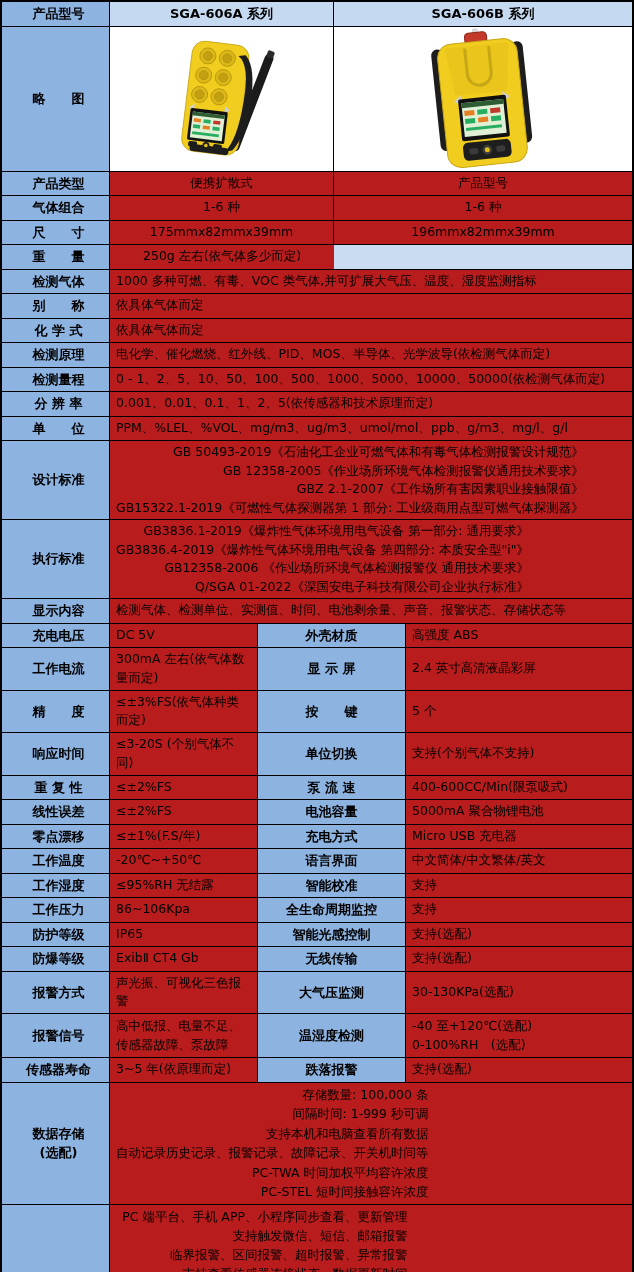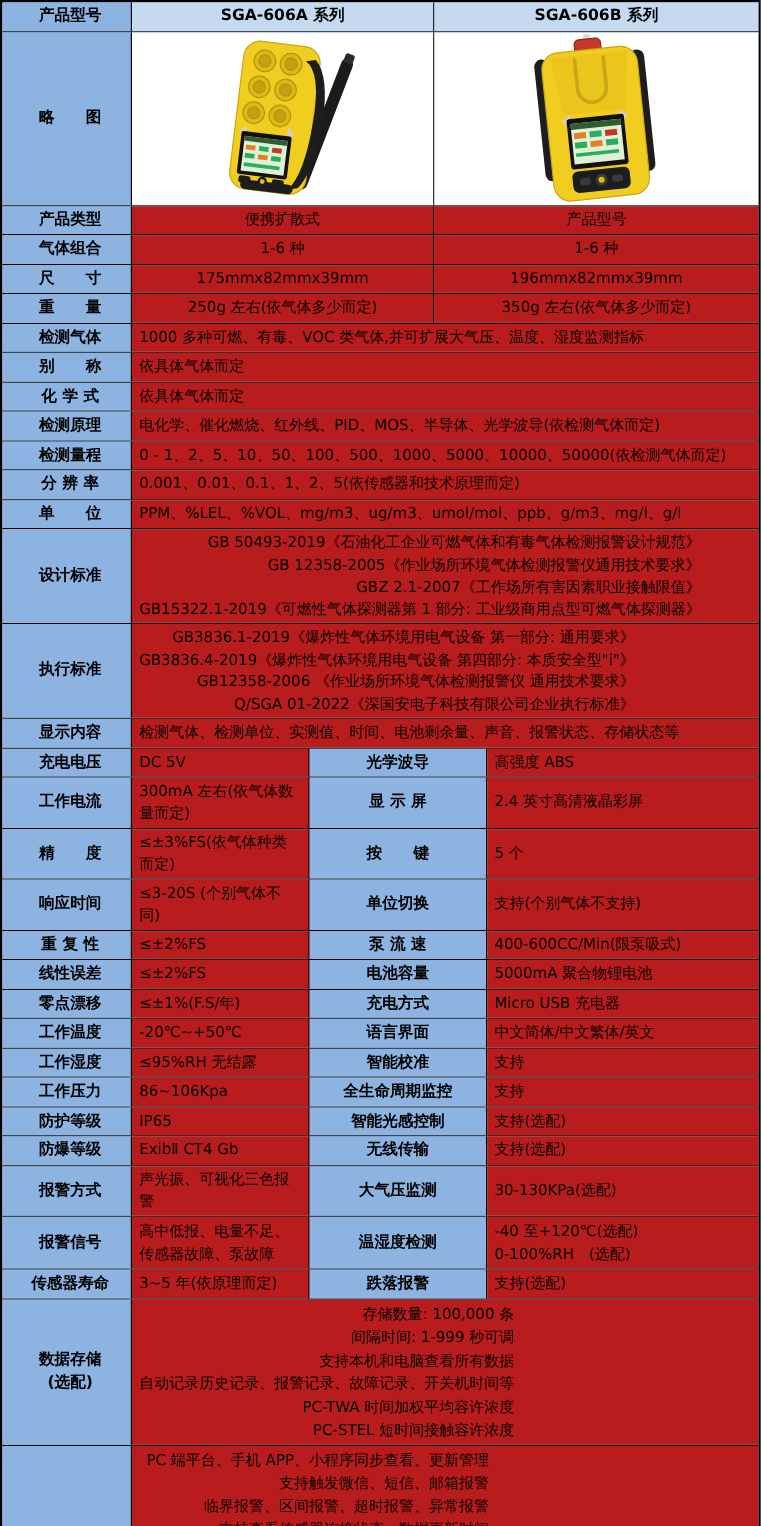--- a/index.html
+++ b/index.html
@@ -33,21 +33,21 @@
     text-align: center;
     font-size: 13px;
   }
   .value { background: #b91c1c; }
   .hdr { background: #C5D9F1; font-weight: bold; justify-content: center; text-align: center; font-size: 13px; }
   .center { justify-content: center; text-align: center; }
   .left { justify-content: flex-start; text-align: left; }
   .img-cell { background: #ffffff; justify-content: center; align-items: center; padding: 0; }
   
   .w-l  { width: 108px; flex: none; padding-left: 12px; }
-  .w-a  { width: 252px; flex: none; }
+  .w-a  { width: 224px; flex: none; }
   .w-b  { flex: 1; }
   .w-v1 { width: 148px; flex: none; }
   .w-l2 { width: 148px; flex: none; }
   .w-v2 { flex: 1; }
   .w-span { flex: 1; text-align: right; }
   
   .rh-hdr  { min-height: 23px; }
   .rh-img  { height: 145px; }
   .rh-s    { min-height: 22px; }
   .rh-std  { min-height: 74px; }
@@ -170,21 +170,20 @@
     <div class="cell value center w-b">1-6 种</div>
   </div>
   <div class="row rh-s">
     <div class="cell label w-l">尺　　寸</div>
     <div class="cell value center w-a">175mmx82mmx39mm</div>
     <div class="cell value center w-b">196mmx82mmx39mm</div>
   </div>
   <div class="row rh-s">
     <div class="cell label w-l">重　　量</div>
     <div class="cell value center w-a">250g 左右(依气体多少而定)</div>
-    <div class="cell value center w-b">350g 左右(依气体多少而定)</div>
   </div>
 
   <div class="row rh-s">
     <div class="cell label w-l">检测气体</div>
     <div class="cell value left w-span">1000 多种可燃、有毒、VOC 类气体,并可扩展大气压、温度、湿度监测指标</div>
   </div>
   <div class="row rh-s">
     <div class="cell label w-l">别　　称</div>
     <div class="cell value left w-span">依具体气体而定</div>
   </div>
@@ -225,21 +224,21 @@
   </div>
 
   <div class="row rh-s">
     <div class="cell label w-l">显示内容</div>
     <div class="cell value left w-span">检测气体、检测单位、实测值、时间、电池剩余量、声音、报警状态、存储状态等</div>
   </div>
 
   <div class="row rh-s">
     <div class="cell label w-l">充电电压</div>
     <div class="cell value left w-v1">DC 5V</div>
-    <div class="cell label w-l2">光学波导</div>
+    <div class="cell label w-l2">外壳材质</div>
     <div class="cell value left w-v2">高强度 ABS</div>
   </div>
   <div class="row rh-s">
     <div class="cell label w-l">工作电流</div>
     <div class="cell value left w-v1">300mA 左右(依气体数量而定)</div>
     <div class="cell label w-l2">显 示 屏</div>
     <div class="cell value left w-v2">2.4 英寸高清液晶彩屏</div>
   </div>
   <div class="row rh-s">
     <div class="cell label w-l">精　　度</div>

